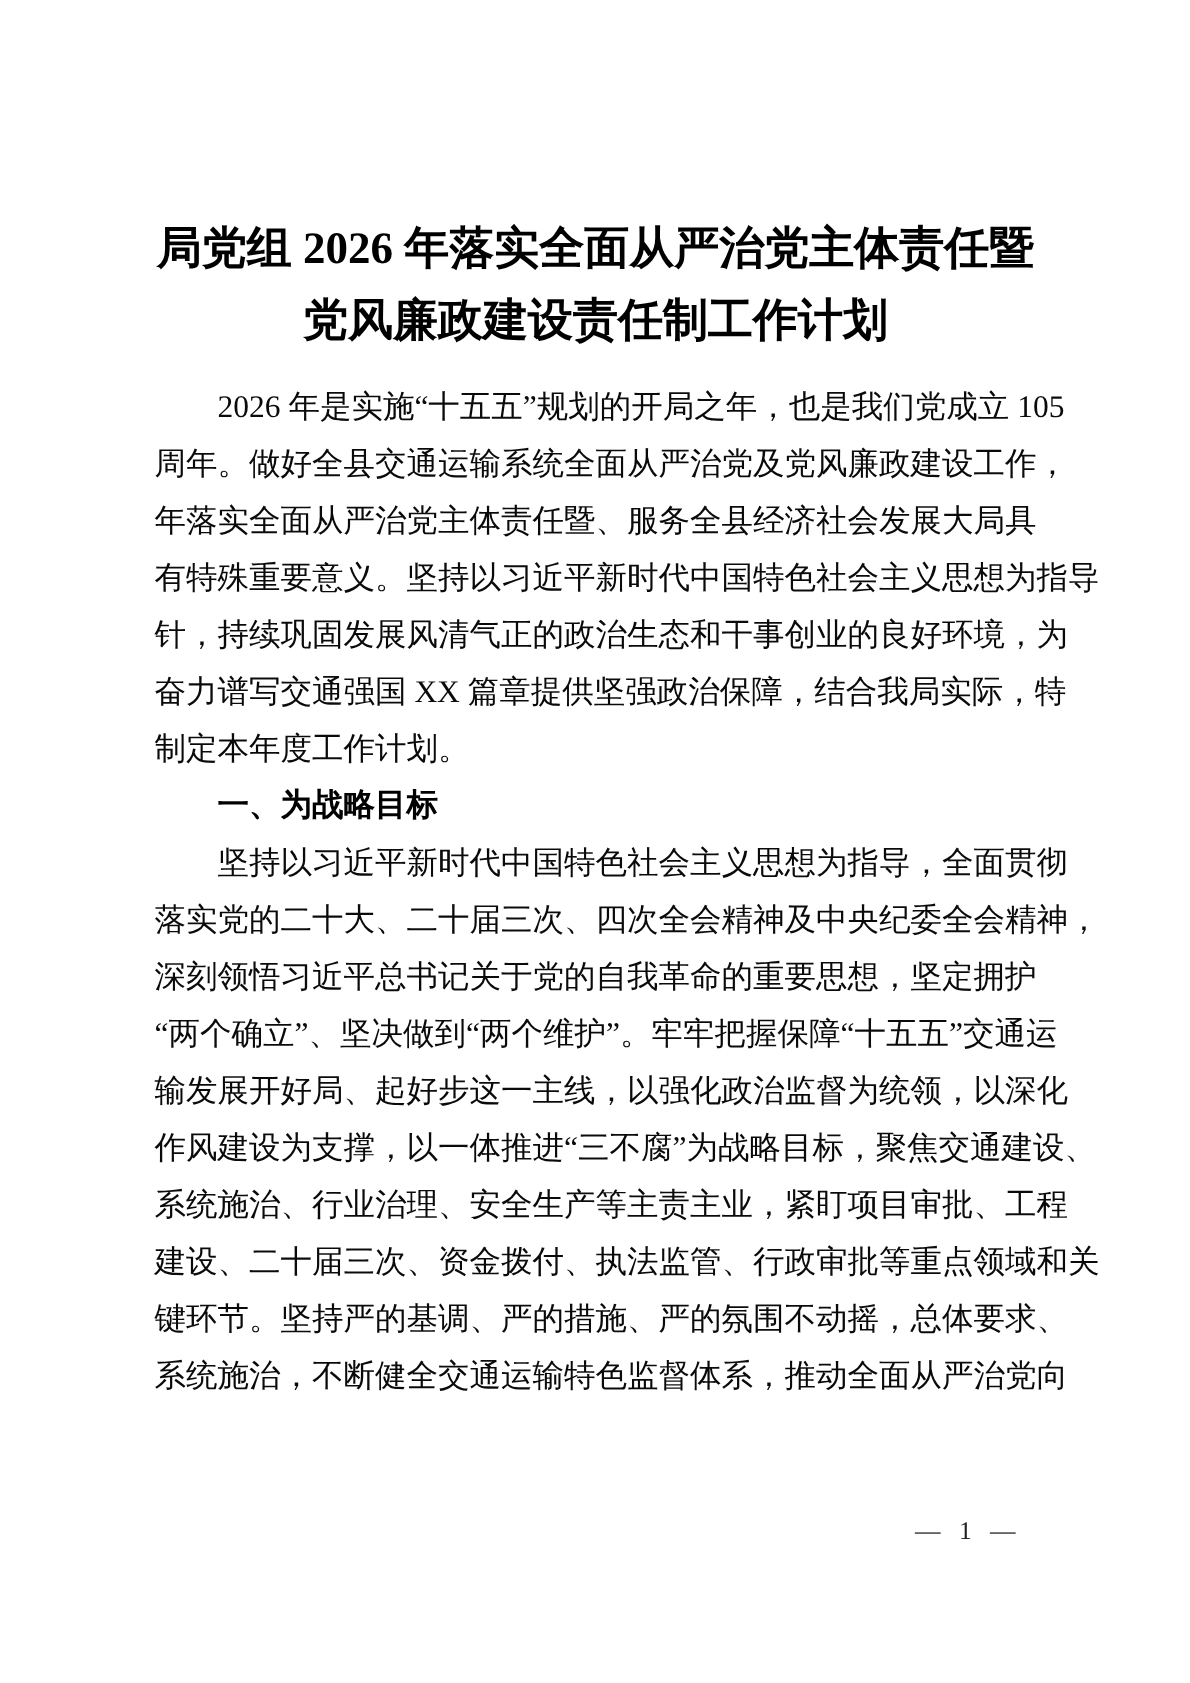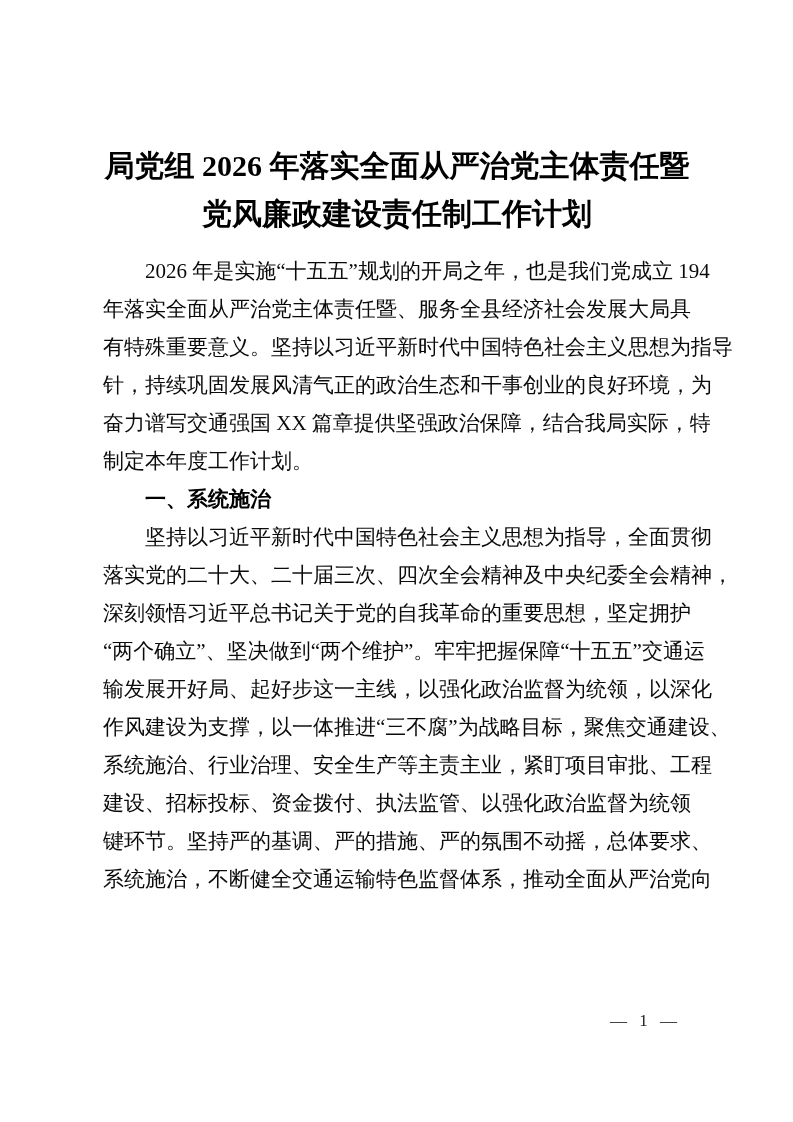--- a/index.html
+++ b/index.html
@@ -76,39 +76,40 @@
 <div class="page">
 
   <div class="doc-title">
     <div>局党组 2026 年落实全面从严治党主体责任暨</div>
     <div>党风廉政建设责任制工作计划</div>
   </div>
 
   <div class="body-block">
 
     <div>
-      <div class="line indent">2026 年是实施“十五五”规划的开局之年，也是我们党成立 194</div>
+      <div class="line indent">2026 年是实施“十五五”规划的开局之年，也是我们党成立 105</div>
+      <div class="line">周年。做好全县交通运输系统全面从严治党及党风廉政建设工作，</div>
       <div class="line">年落实全面从严治党主体责任暨、服务全县经济社会发展大局具</div>
       <div class="line">有特殊重要意义。坚持以习近平新时代中国特色社会主义思想为指导</div>
       <div class="line">针，持续巩固发展风清气正的政治生态和干事创业的良好环境，为</div>
       <div class="line">奋力谱写交通强国 XX 篇章提供坚强政治保障，结合我局实际，特</div>
       <div class="line flush">制定本年度工作计划。</div>
     </div>
 
-    <div class="section-heading">一、系统施治</div>
+    <div class="section-heading">一、为战略目标</div>
 
     <div>
       <div class="line indent">坚持以习近平新时代中国特色社会主义思想为指导，全面贯彻</div>
       <div class="line">落实党的二十大、二十届三次、四次全会精神及中央纪委全会精神，</div>
       <div class="line">深刻领悟习近平总书记关于党的自我革命的重要思想，坚定拥护</div>
       <div class="line">“两个确立”、坚决做到“两个维护”。牢牢把握保障“十五五”交通运</div>
       <div class="line">输发展开好局、起好步这一主线，以强化政治监督为统领，以深化</div>
       <div class="line">作风建设为支撑，以一体推进“三不腐”为战略目标，聚焦交通建设、</div>
       <div class="line">系统施治、行业治理、安全生产等主责主业，紧盯项目审批、工程</div>
-      <div class="line">建设、招标投标、资金拨付、执法监管、以强化政治监督为统领</div>
+      <div class="line">建设、二十届三次、资金拨付、执法监管、行政审批等重点领域和关</div>
       <div class="line">键环节。坚持严的基调、严的措施、严的氛围不动摇，总体要求、</div>
       <div class="line">系统施治，不断健全交通运输特色监督体系，推动全面从严治党向</div>
     </div>
 
   </div>
 
   <div class="page-footer">— 1 —</div>
 
 </div>
 

